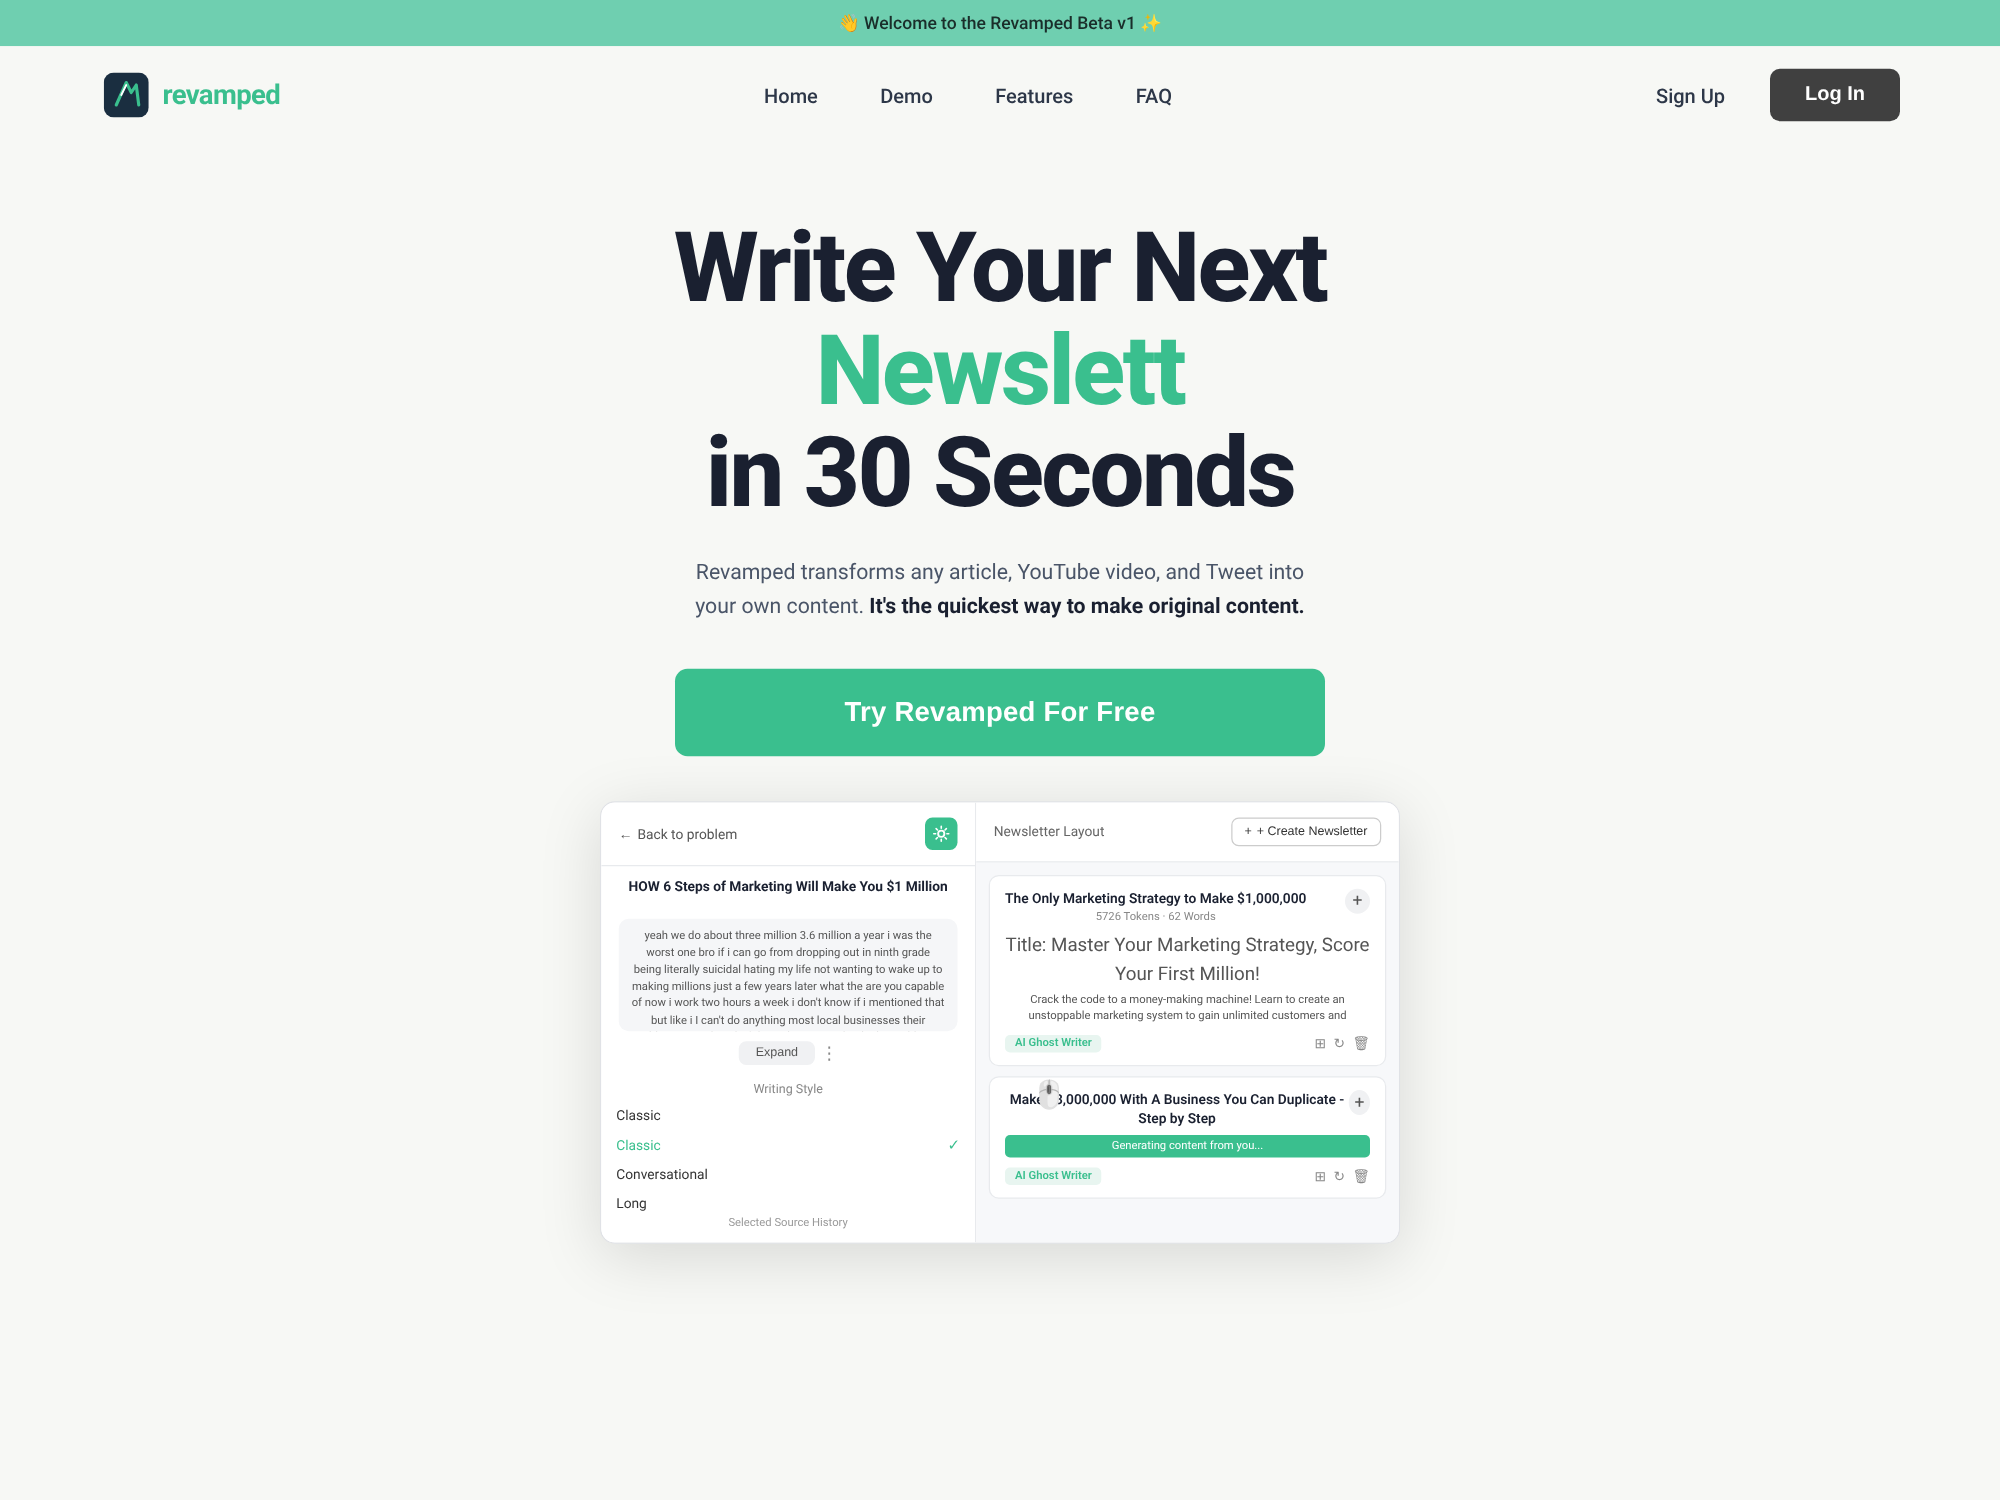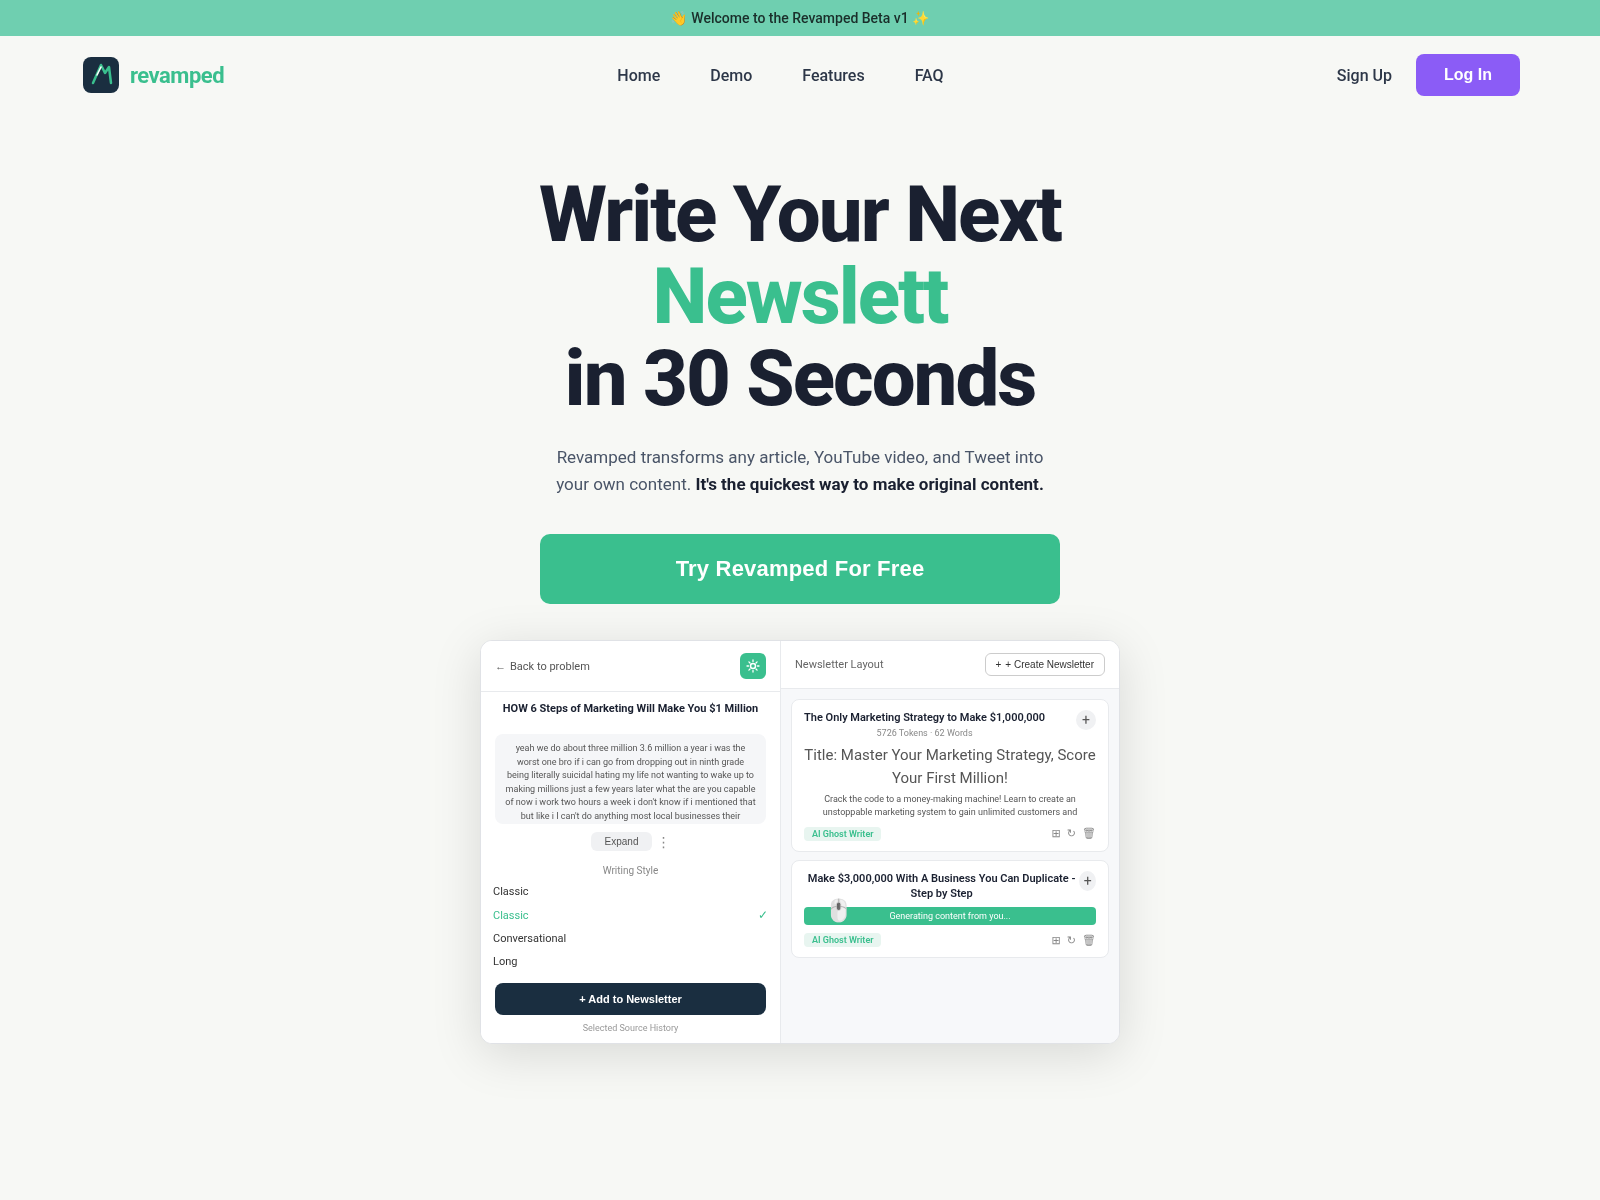--- a/index.html
+++ b/index.html
@@ -59,31 +59,31 @@
     }
     .nav-links a {
       text-decoration: none;
       color: #2d3748;
       font-size: 16px;
       font-weight: 500;
     }
     .nav-actions {
       display: flex;
       align-items: center;
-      gap: 24px;
+      gap: 36px;
     }
     .nav-signup {
       font-size: 16px;
       font-weight: 500;
       color: #2d3748;
       text-decoration: none;
       cursor: pointer;
     }
     .nav-login {
-      background: #8b5cf6;
+      background: #404040;
       color: #fff;
       border: none;
       border-radius: 8px;
       padding: 12px 28px;
       font-size: 16px;
       font-weight: 600;
       cursor: pointer;
     }
 
     
@@ -458,21 +458,20 @@
               <span>Classic</span>
               <span class="style-check">✓</span>
             </li>
             <li>
               <span>Conversational</span>
             </li>
             <li>
               <span>Long</span>
             </li>
           </ul>
-          <button class="add-newsletter-btn">+ Add to Newsletter</button>
           <div class="selected-source-label">Selected Source History</div>
         </div>
 
         <div class="panel-right">
           <div class="panel-right-header">
             <span class="newsletter-layout-label">Newsletter Layout</span>
             <button class="create-newsletter-btn">
               <span>+</span>
               <span>+ Create Newsletter</span>
             </button>

